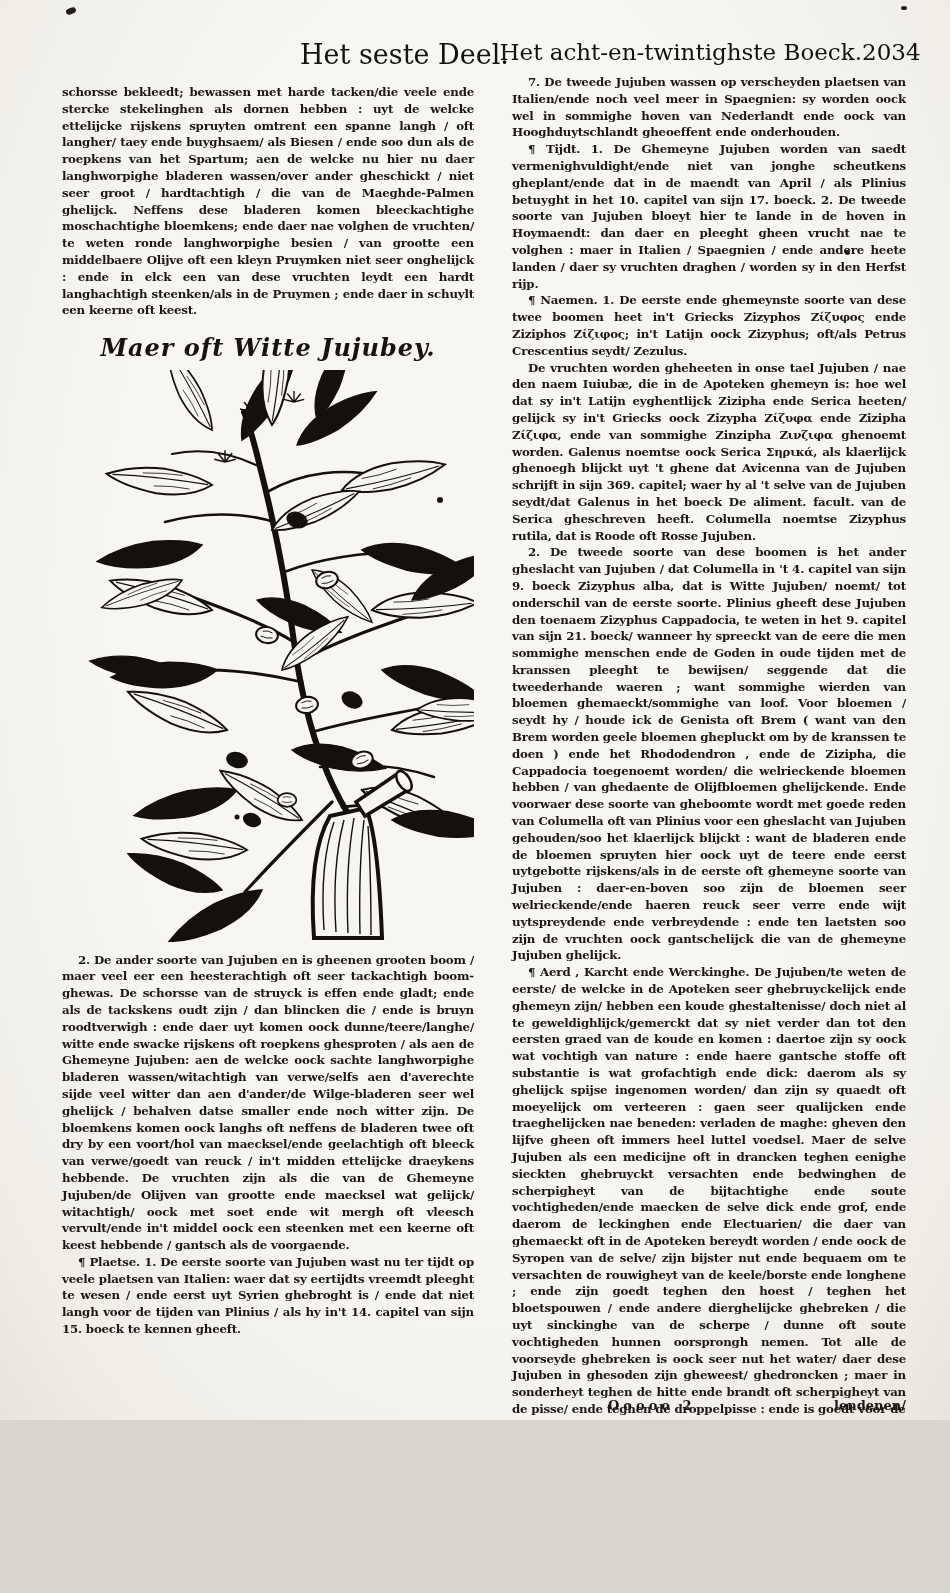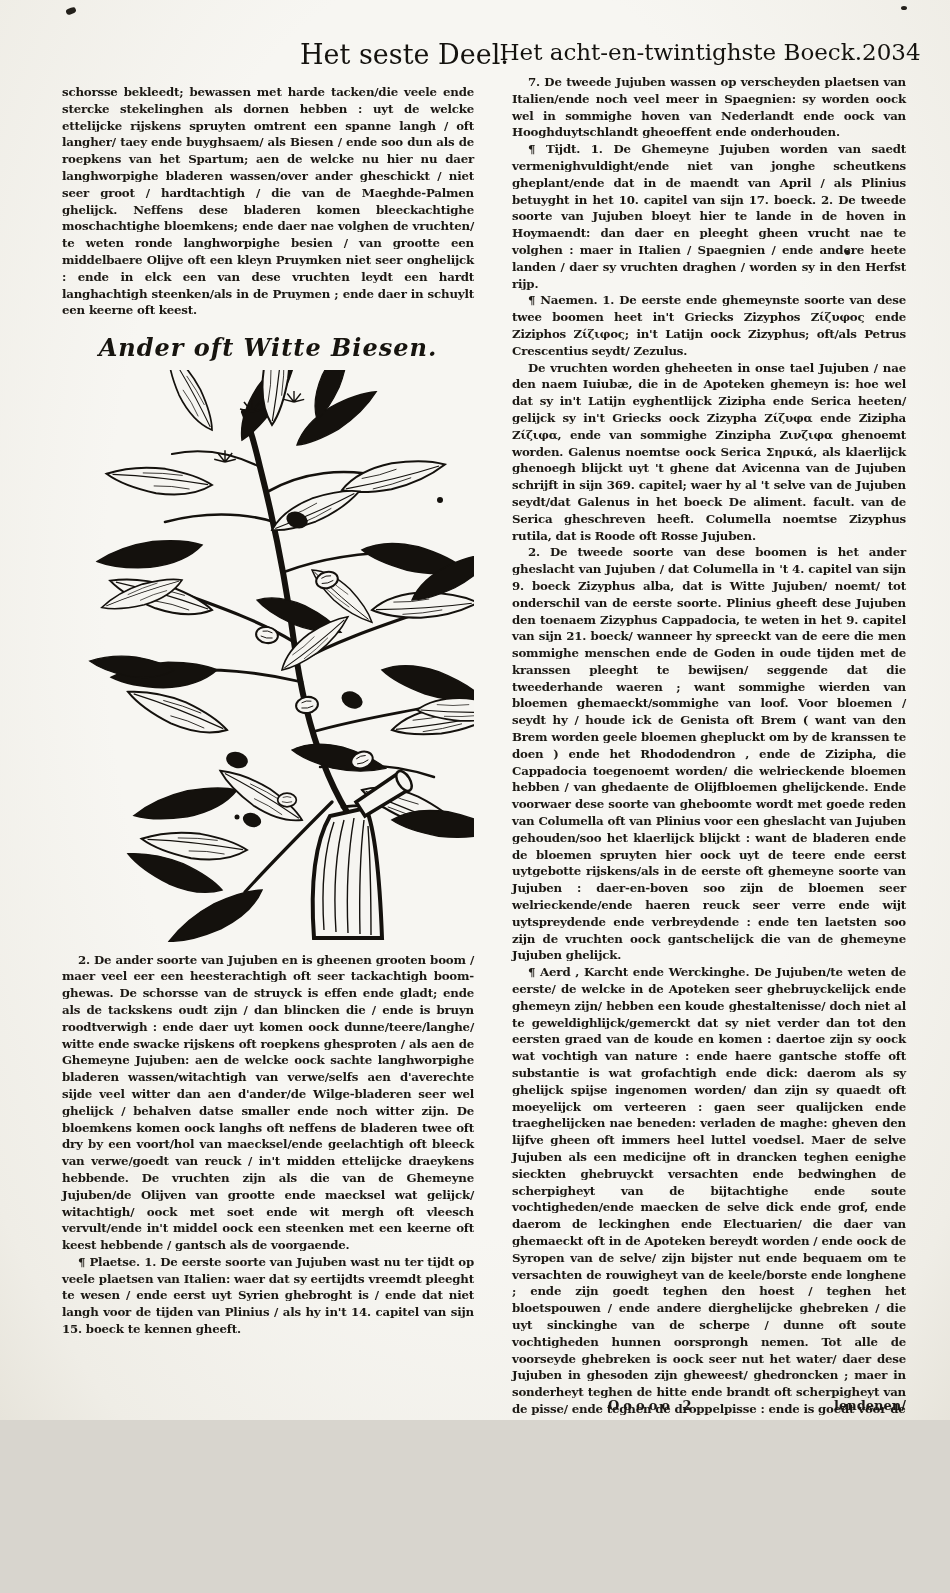--- a/index.html
+++ b/index.html
@@ -61,21 +61,21 @@
 
   <div class="running-title rt-left">Het seste Deel.</div>
   <div class="running-title rt-right">
     <span>Het acht-en-twintighste Boeck.</span>
     <span>2034</span>
   </div>
 
   <div class="col col-left">
     <p class="body-text">schorsse bekleedt; bewassen met harde tacken/die veele ende stercke stekelinghen als dornen hebben : uyt de welcke ettelijcke rijskens spruyten omtrent een spanne langh / oft langher/ taey ende buyghsaem/ als Biesen / ende soo dun als de roepkens van het Spartum; aen de welcke nu hier nu daer langhworpighe bladeren wassen/over ander gheschickt / niet seer groot / hardtachtigh / die van de Maeghde-Palmen ghelijck. Neffens dese bladeren komen bleeckachtighe moschachtighe bloemkens; ende daer nae volghen de vruchten/ te weten ronde langhworpighe besien / van grootte een middelbaere Olijve oft een kleyn Pruymken niet seer onghelijck : ende in elck een van dese vruchten leydt een hardt langhachtigh steenken/als in de Pruymen ; ende daer in schuylt een keerne oft keest.</p>
 
-    <h2 class="chapter-heading">Ander oft Witte Biesen.</h2>
+    <h2 class="chapter-heading">Maer oft Witte Jujubey.</h2>
 
     <figure class="woodcut">
       <svg viewBox="0 0 412 572" xmlns="http://www.w3.org/2000/svg">
         <g stroke="#14110d" fill="none" stroke-linecap="round">
 
           <path d="M285,442 C255,392 240,332 232,272 C224,212 212,152 198,97 C192,72 188,57 182,42" stroke-width="6"></path>
           <path d="M232,272 C200,252 158,237 116,222" stroke-width="3.2"></path>
           <path d="M240,312 C198,302 150,297 112,302" stroke-width="2.8"></path>
           <path d="M236,292 C282,267 332,252 374,237" stroke-width="3.2"></path>
           <path d="M250,362 C302,347 347,342 388,332" stroke-width="2.8"></path>

